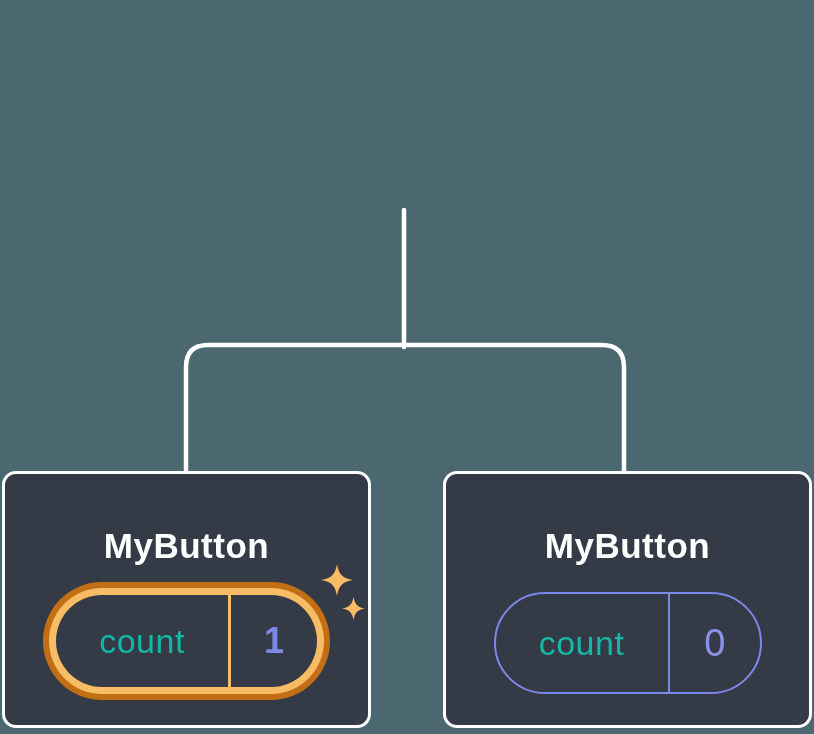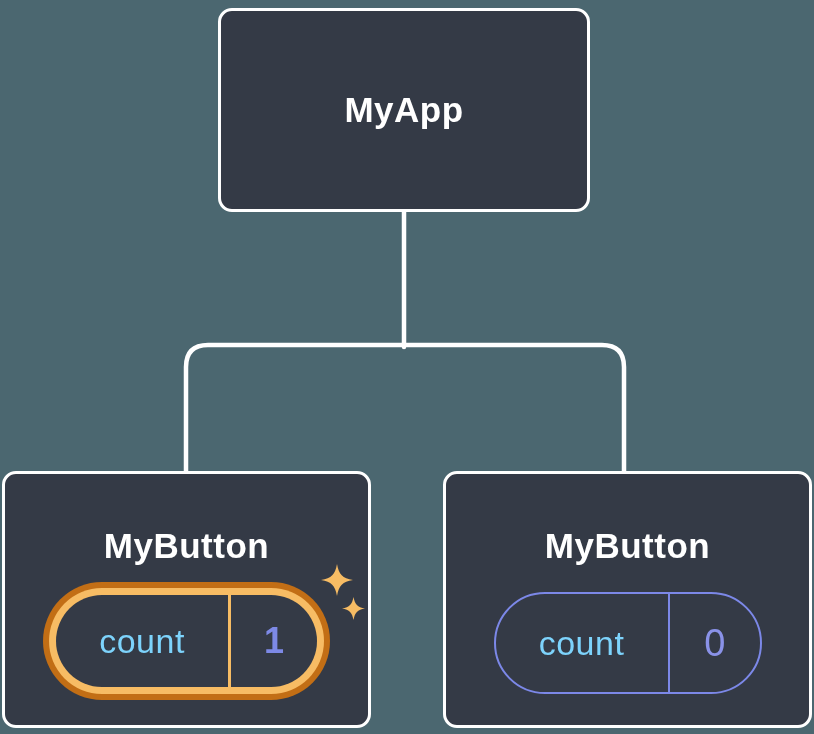--- a/index.html
+++ b/index.html
@@ -71,21 +71,21 @@
     border-radius: 999px;
     display: flex;
     align-items: stretch;
     overflow: hidden;
   }
   .pill-plain .seg-key   { width: 172px; display:flex; align-items:center; justify-content:center; }
   .pill-plain .seg-value { flex: 1;      display:flex; align-items:center; justify-content:center; }
   .pill-plain .divider   { width: 2.5px; background: #7C88E8; }
 
   .state-key {
-    color: #7dd3fc;
+    color: #14b8a6;
     font-size: 34px;
     font-weight: 400;
     letter-spacing: 0.5px;
   }
   .state-value-bold {
     color: #7D89E6;
     font-size: 36px;
     font-weight: 700;
   }
   .state-value-plain {
@@ -99,23 +99,20 @@
 </head>
 <body>
 
 <div class="stage">
 
   <svg class="connectors" width="814" height="734" viewBox="0 0 814 734" fill="none">
     <path d="M404 210 L404 347" stroke="#FFFFFF" stroke-width="4.5" stroke-linecap="round"></path>
     <path d="M186 471 L186 367 Q186 345 208 345 L602 345 Q624 345 624 367 L624 471" stroke="#FFFFFF" stroke-width="4.5" fill="none" stroke-linecap="round"></path>
   </svg>
 
-  <div class="node" id="node-myapp">
-    <div class="node-title">MyApp</div>
-  </div>
 
   <div class="node" id="node-button-left">
     <div class="node-title child-title">MyButton</div>
 
     <div class="pill-hl-outer">
       <div class="pill-hl-mid">
         <div class="pill-hl-inner">
           <div class="seg-key">
             <span class="state-key">count</span>
           </div>

